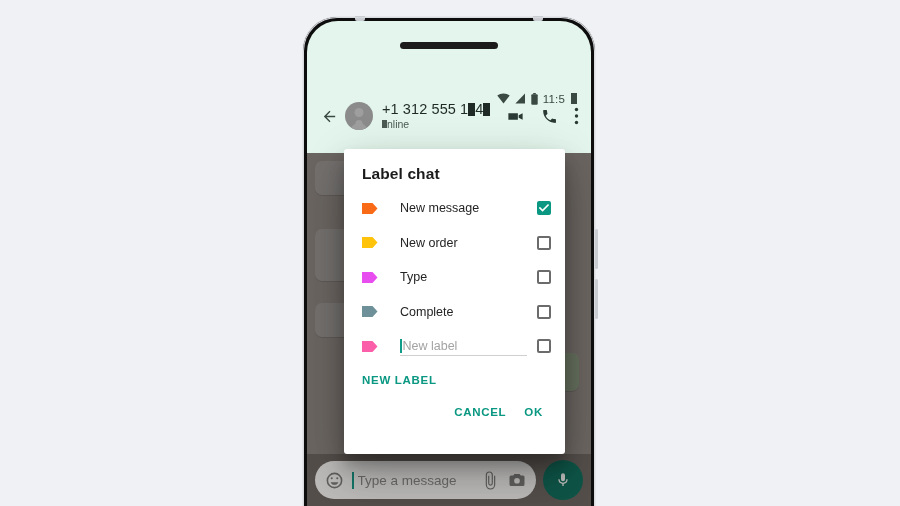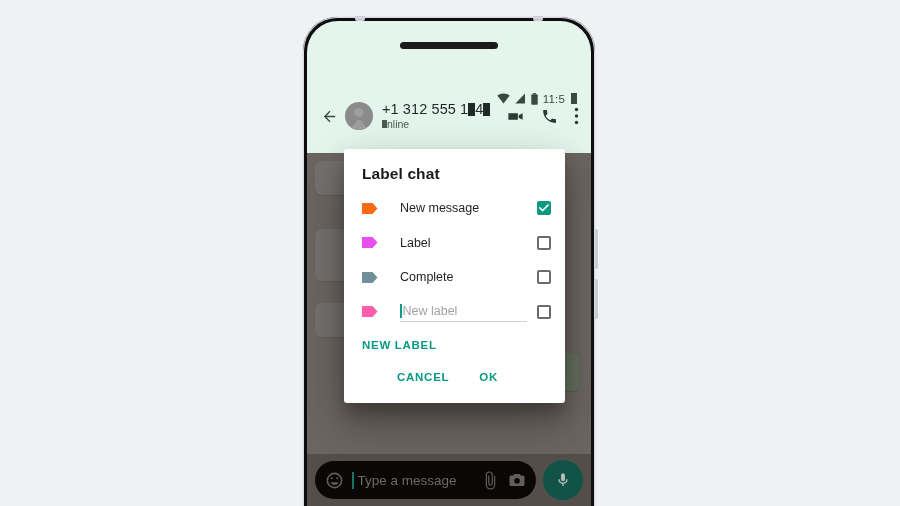--- a/index.html
+++ b/index.html
@@ -149,21 +149,21 @@
   
   .inputbar {
     position: absolute;
     left: 0; right: 0; bottom: 0; height: 52px;
     display: flex; align-items: center;
     padding: 0 8px;
   }
   .input-pill {
     flex: 1 1 auto;
     height: 38px;
-    background: #000000;
+    background: #ffffff;
     border-radius: 19px;
     display: flex; align-items: center;
     padding: 0 10px;
     gap: 8px;
     min-width: 0;
     justify-content: space-between;
   }
   .ip-emoji { width: 19px; height: 19px; flex: 0 0 auto; color: #7d7d7d; }
   .ip-caret {
     width: 1.5px; height: 17px; background: #0f9d8a; flex: 0 0 auto; margin-right: -4px;
@@ -189,21 +189,21 @@
 
   
   .dialog {
     position: absolute;
     left: 37px; top: 128px;
     width: 221px;
     background: #ffffff;
     border-radius: 3px;
     box-shadow: 0 11px 15px rgba(0,0,0,0.22), 0 9px 46px rgba(0,0,0,0.14), 0 24px 38px rgba(0,0,0,0.18);
     z-index: 20;
-    padding: 16px 0 4px 0;
+    padding: 16px 0 20px 0;
   }
   .dlg-title {
     font-size: 15.5px; font-weight: bold; color: #1b1b1b;
     padding: 0 18px; margin-bottom: 8px; letter-spacing: 0.1px;
   }
   .lbl-row {
     display: flex; align-items: center;
     height: 34.5px;
     padding: 0 14px 0 18px;
   }
@@ -242,22 +242,22 @@
   .nl-caret { width: 1.5px; height: 14px; background: #0f9d8a; flex: 0 0 auto; }
   .nl-placeholder {
     font-size: 12.5px; color: #a3a3a3; margin-left: 1px;
   }
   .newlabel-btn {
     font-size: 11.5px; font-weight: bold; color: #0a9882;
     letter-spacing: 0.7px;
     padding: 10px 18px 6px 18px;
   }
   .dlg-actions {
-    display: flex; justify-content: center; align-items: center;
-    gap: 14px;
+    display: flex; justify-content: flex-end; align-items: center;
+    gap: 2px;
     padding: 8px 14px 10px 0;
   }
   .dlg-btn {
     font-size: 11.5px; font-weight: bold; color: #0a9882;
     letter-spacing: 0.7px;
     padding: 6px 8px;
     background: none; border: none;
     font-family: "Liberation Sans", sans-serif;
     cursor: pointer;
   }
@@ -356,29 +356,38 @@
               </svg>
           </span>
           <span class="lbl-name">New message</span>
           <span class="chk on">
             <svg width="10" height="8" viewBox="0 0 12 10">
                 <path d="M1 5l3.2 3.2L11 1.4" stroke="#fff" stroke-width="2" fill="none" stroke-linecap="square"></path>
               </svg>
           </span>
         </div>
 
+        <div class="lbl-row">
+          <span class="tag">
+            <svg width="16" height="11" viewBox="0 0 16 11">
+                <path d="M0 0h10.5l5 5.5-5 5.5H0V0z" fill="#ffc30b"></path>
+              </svg>
+          </span>
+          <span class="lbl-name">New order</span>
+          <span class="chk"></span>
+        </div>
 
 
         <div class="lbl-row">
           <span class="tag">
             <svg width="16" height="11" viewBox="0 0 16 11">
                 <path d="M0 0h10.5l5 5.5-5 5.5H0V0z" fill="#e84df0"></path>
               </svg>
           </span>
-          <span class="lbl-name">Label</span>
+          <span class="lbl-name">Type</span>
           <span class="chk"></span>
         </div>
 
         <div class="lbl-row">
           <span class="tag">
             <svg width="16" height="11" viewBox="0 0 16 11">
                 <path d="M0 0h10.5l5 5.5-5 5.5H0V0z" fill="#6d9099"></path>
               </svg>
           </span>
           <span class="lbl-name">Complete</span>

